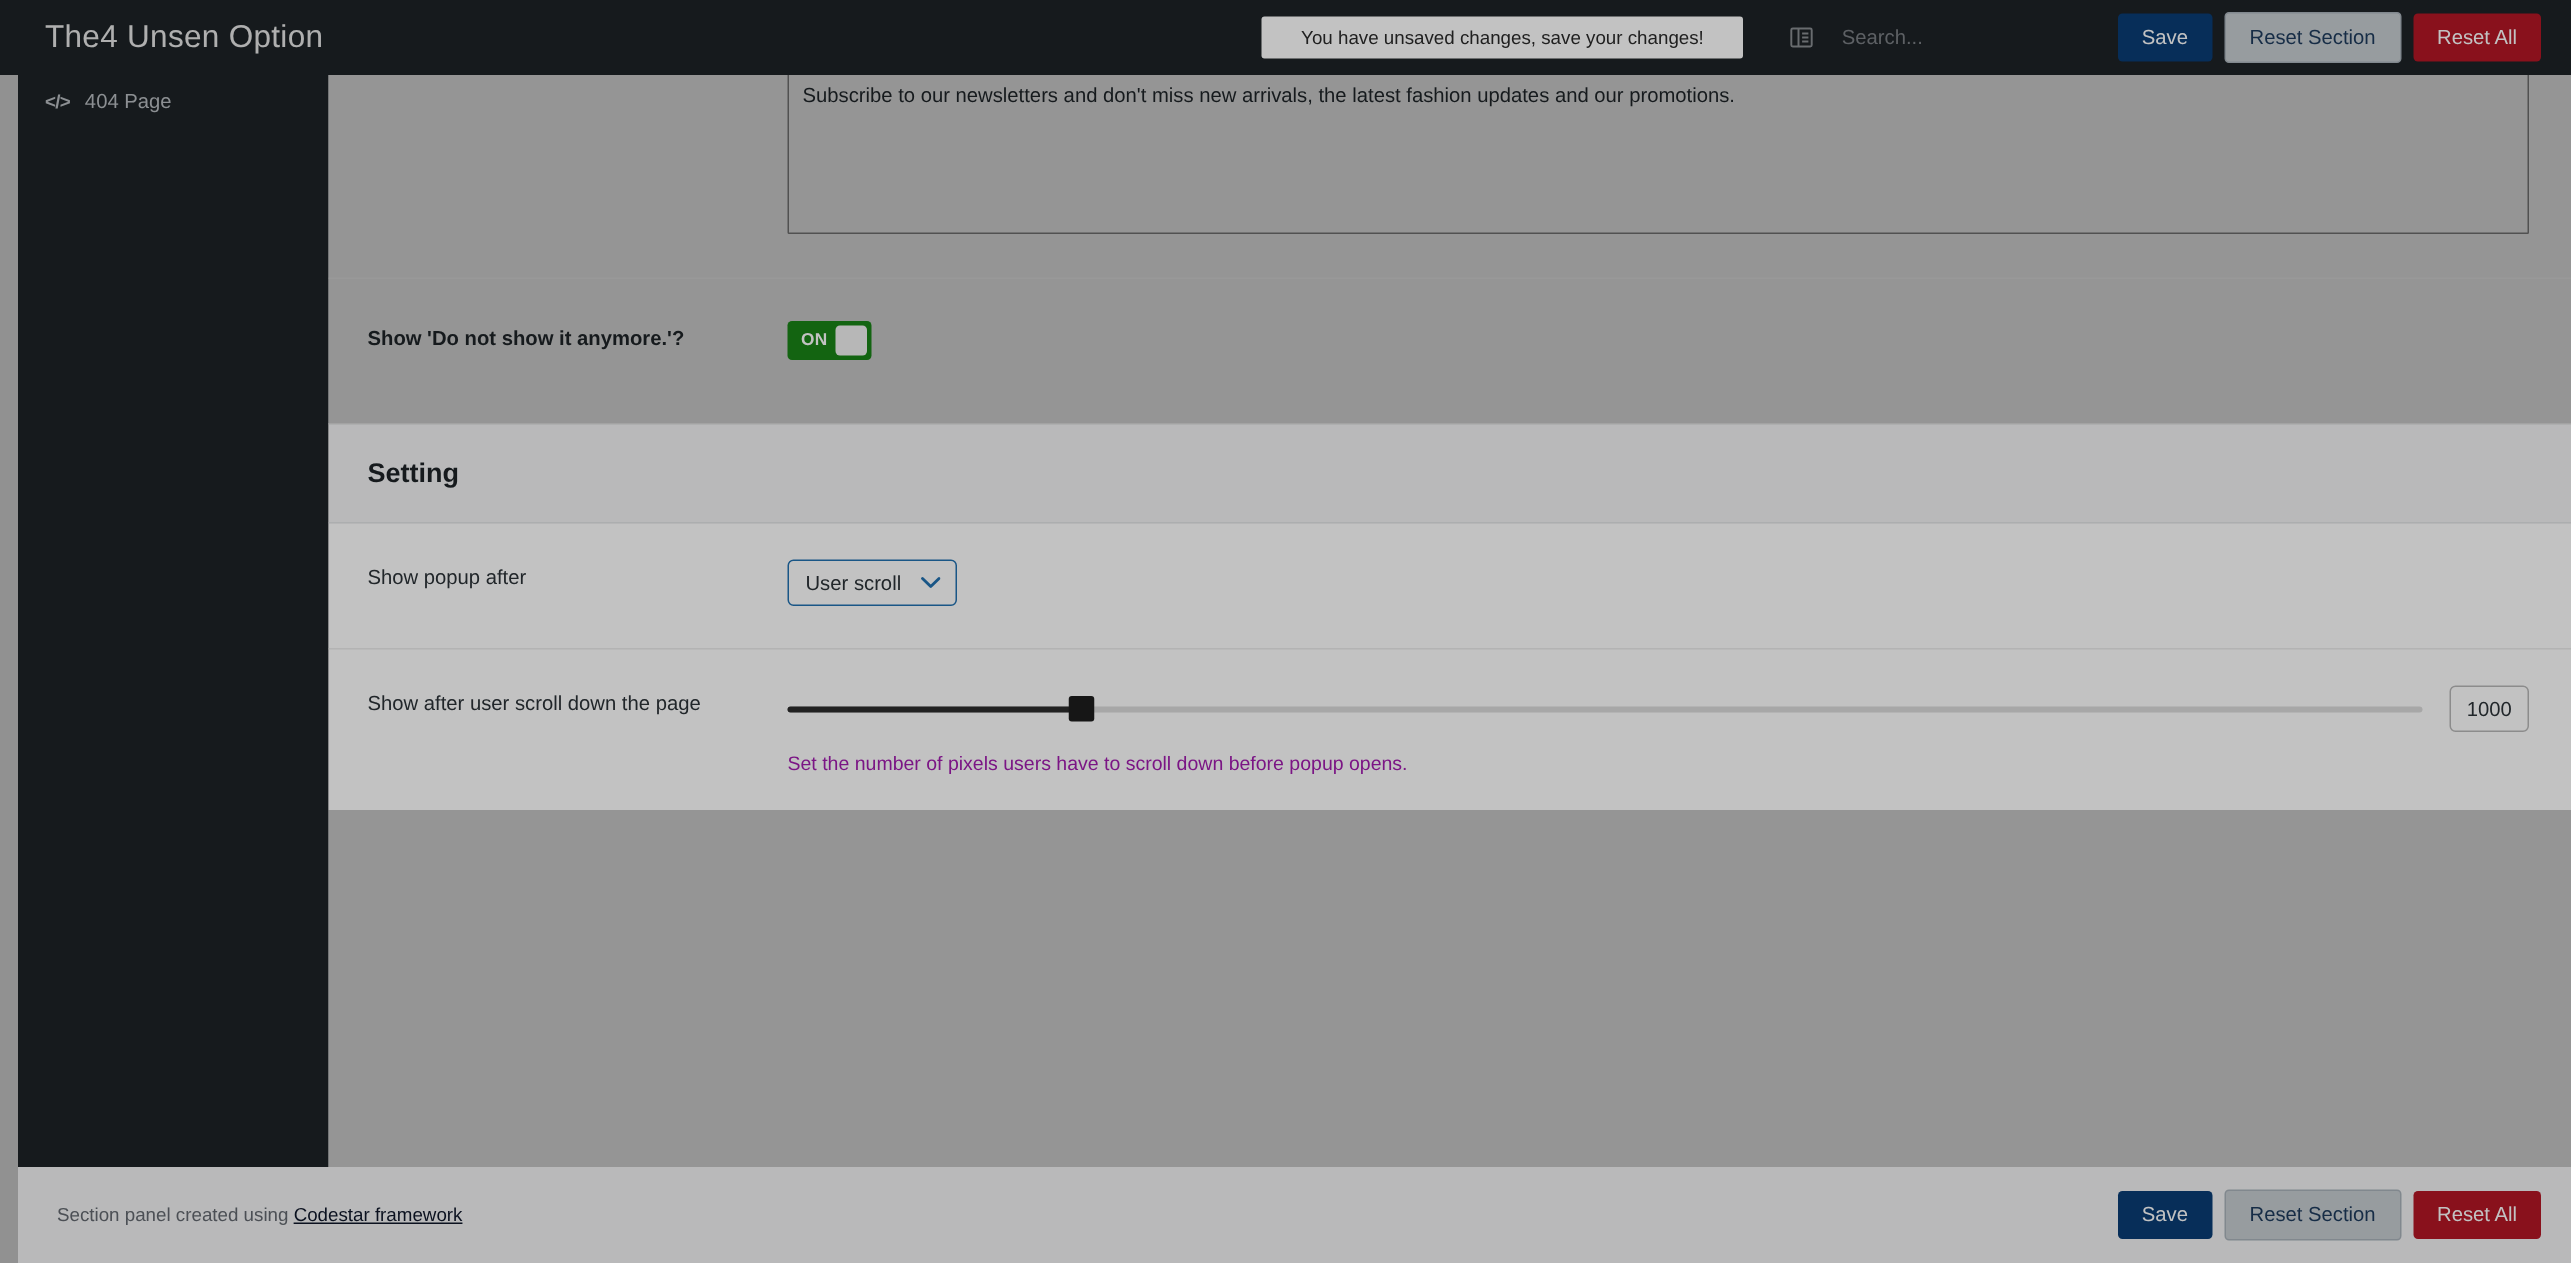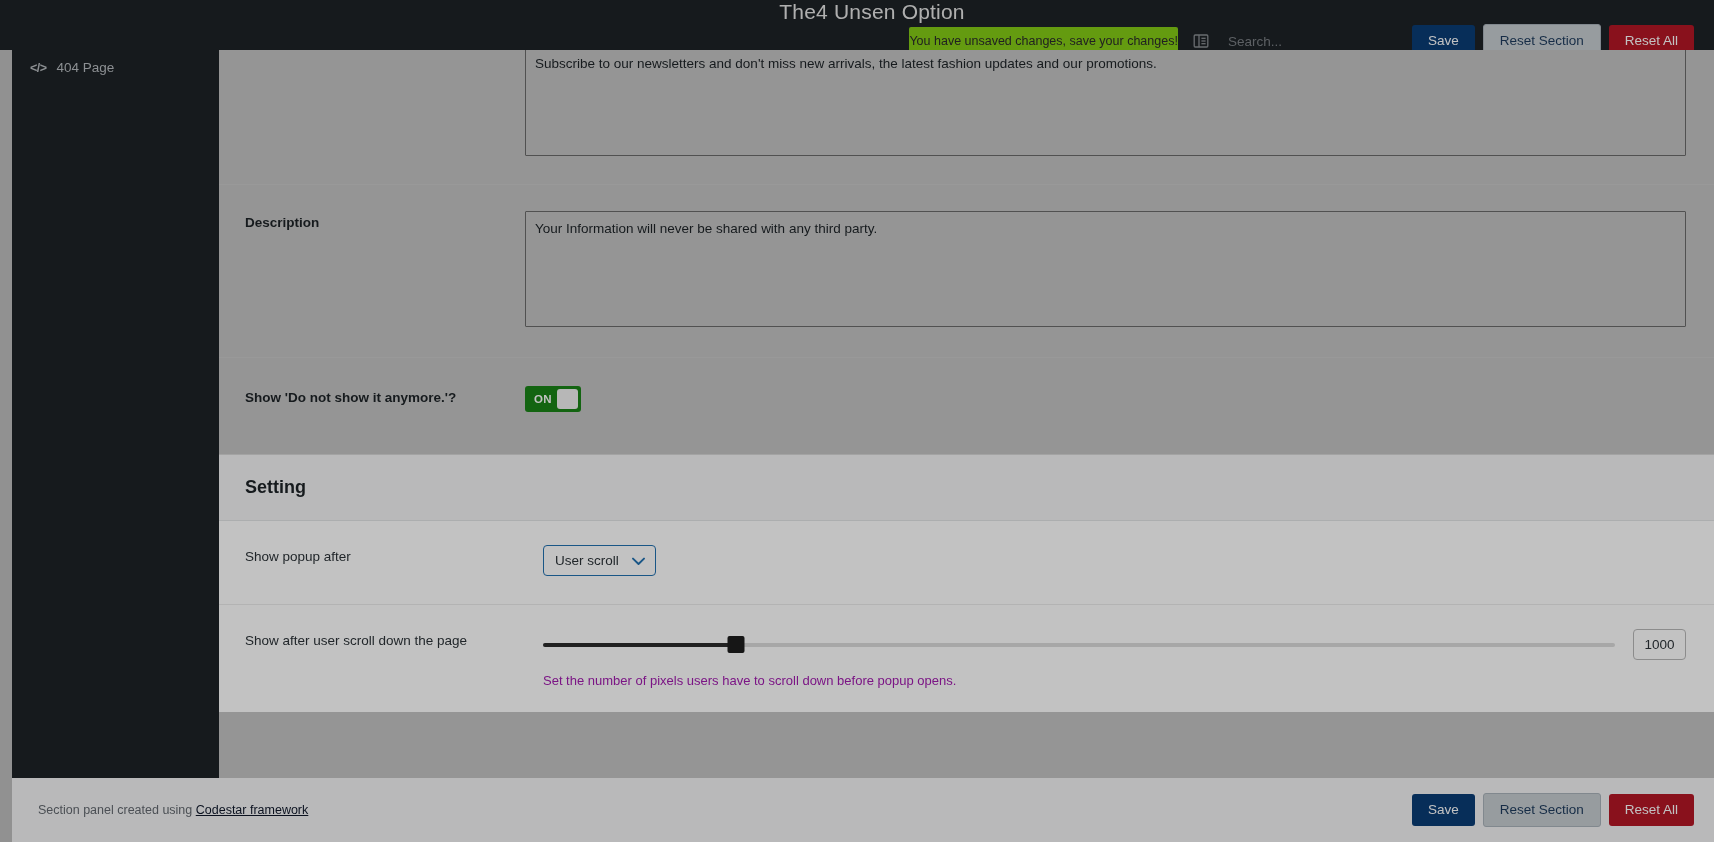--- a/index.html
+++ b/index.html
@@ -13,33 +13,33 @@
   
   #root { position:absolute; inset:0; background:#000; }
 
   
   #page { position:absolute; inset:0; background:#bfbfbf; }
 
   
   .topbar{
     position:absolute; left:0; top:0; width:1714px; height:50px;
     background:#1d2327;
-    display:flex; align-items:center;flex-direction:column;
+    display:flex; align-items:center;
   }
   .brand{
     color:#e6e6e6; font-size:21px; font-weight:400;
     margin-left:30px; letter-spacing:.2px; white-space:nowrap;
   }
   .topbar-right{
     margin-left:auto; display:flex; align-items:center; gap:0px; padding-right:20px;
   }
   .unsaved-notice{
-    background:#84cc16; color:#2b2b2b; font-size:12.5px;
-    padding:7px 0; border-radius:2px; white-space:nowrap;
-    margin-right:14px;
+    background:#ffffff; color:#2b2b2b; font-size:12.5px;
+    padding:7px 26px; border-radius:2px; white-space:nowrap;
+    margin-right:30px;
   }
   .collapse-icon{
     width:18px;height:18px;margin-right:18px;display:flex;align-items:center;justify-content:center;
     opacity:.7;
   }
   .search-wrap{ margin-right:26px; }
   .search-input{
     background:transparent; border:none; outline:none;
     color:#9aa0a6; font-size:13.5px; font-family:"Liberation Sans",sans-serif;
     width:150px;
@@ -109,21 +109,21 @@
   
   .section-block{ position:relative; }
   .section-head{
     background:#f3f4f5; padding:22px 26px; border-bottom:1px solid #e3e5e7;
     border-top:1px solid #d7d7d7;
   }
   .section-head h2{
     font-size:18px; color:#1d2327; font-weight:700;
   }
   .section-body{ background:#fff; }
-  .section-body .field-row{ border-bottom:1px solid #ececec;gap:18px; }
+  .section-body .field-row{ border-bottom:1px solid #ececec; }
   .section-body .field-label{ font-weight:400; color:#2c3338; }
 
   
   .select-wrap{ position:relative; display:inline-block; }
   select.sel{
     appearance:none; -webkit-appearance:none;
     border:1px solid #2271b1; border-radius:4px; background:#fff;
     font-family:"Liberation Sans",sans-serif; font-size:13.5px; color:#2c3338;
     padding:7px 36px 7px 11px; outline:none; cursor:pointer;
   }
@@ -213,26 +213,20 @@
     <div class="content">
       <div class="content-inner">
 
         <div class="field-row" style="padding-top:0;padding-bottom:24px;">
           <div class="field-label"></div>
           <div class="field-ctrl">
             <textarea class="ta" rows="5" style="height: 110px; margin-top: -4px;">Subscribe to our newsletters and don't miss new arrivals, the latest fashion updates and our promotions.</textarea>
           </div>
         </div>
 
-        <div class="field-row">
-          <div class="field-label">Description</div>
-          <div class="field-ctrl">
-            <textarea class="ta" rows="6" style="height: 116px;">Your Information will never be shared with any third party.</textarea>
-          </div>
-        </div>
 
         <div class="field-row" style="padding-top:28px;padding-bottom:42px;border-bottom:none;">
           <div class="field-label">Show 'Do not show it anymore.'?</div>
           <div class="field-ctrl">
             <div class="toggle">
               <span class="on-lbl">ON</span>
               <span class="knob"></span>
             </div>
           </div>
         </div>

